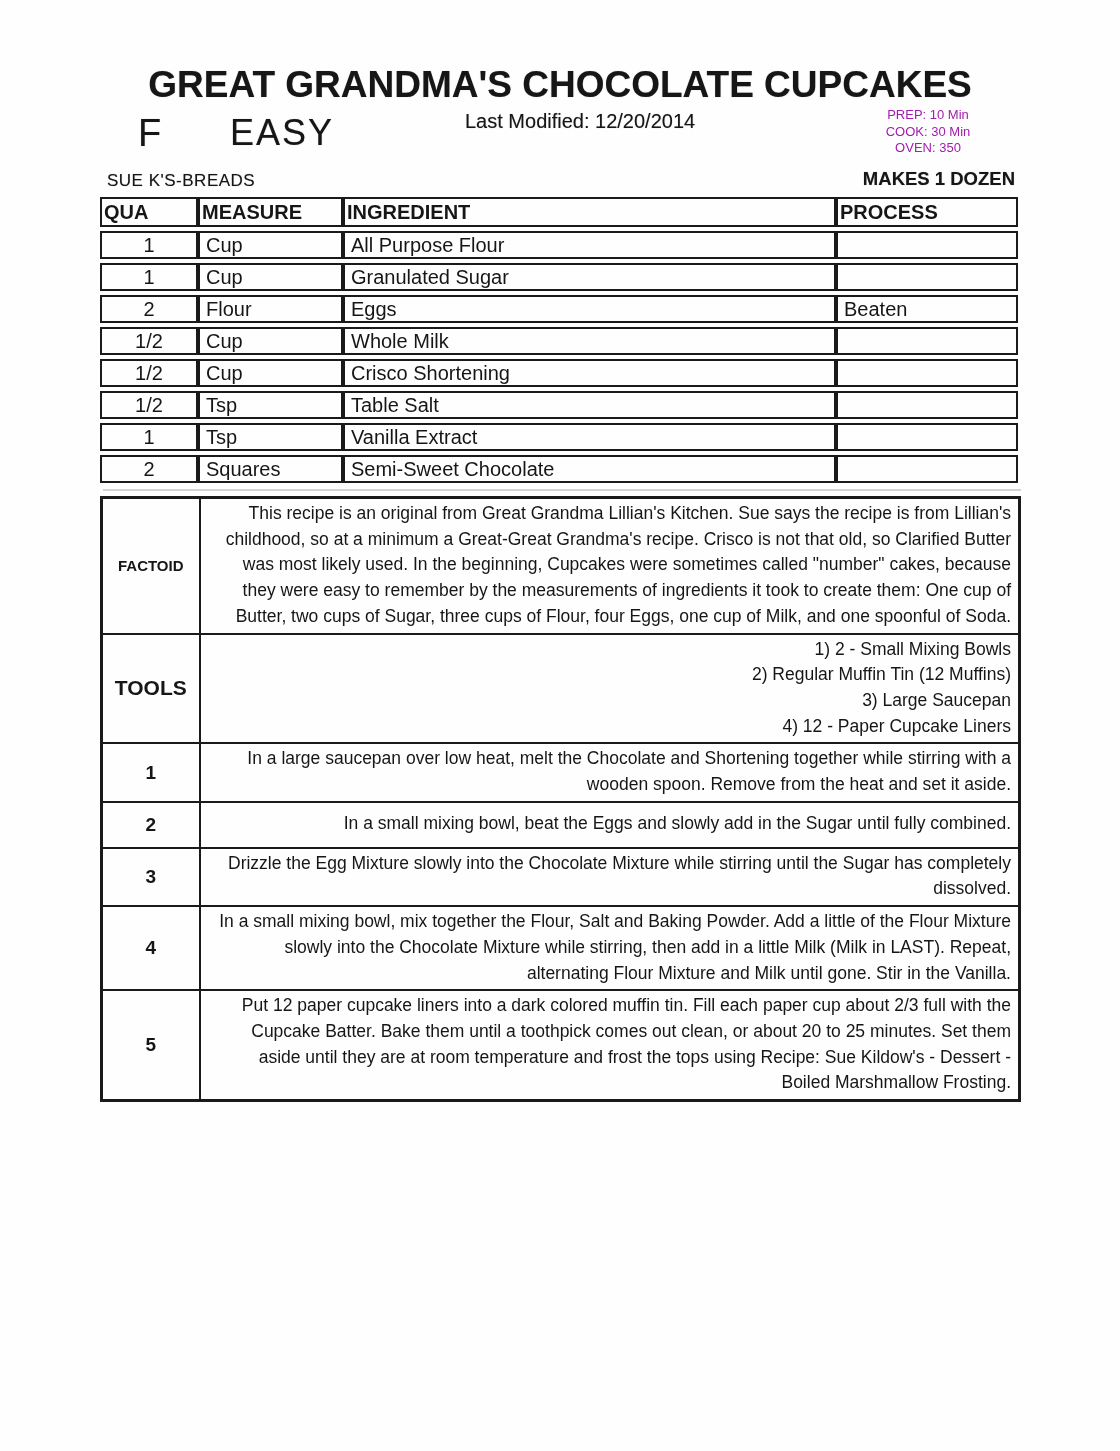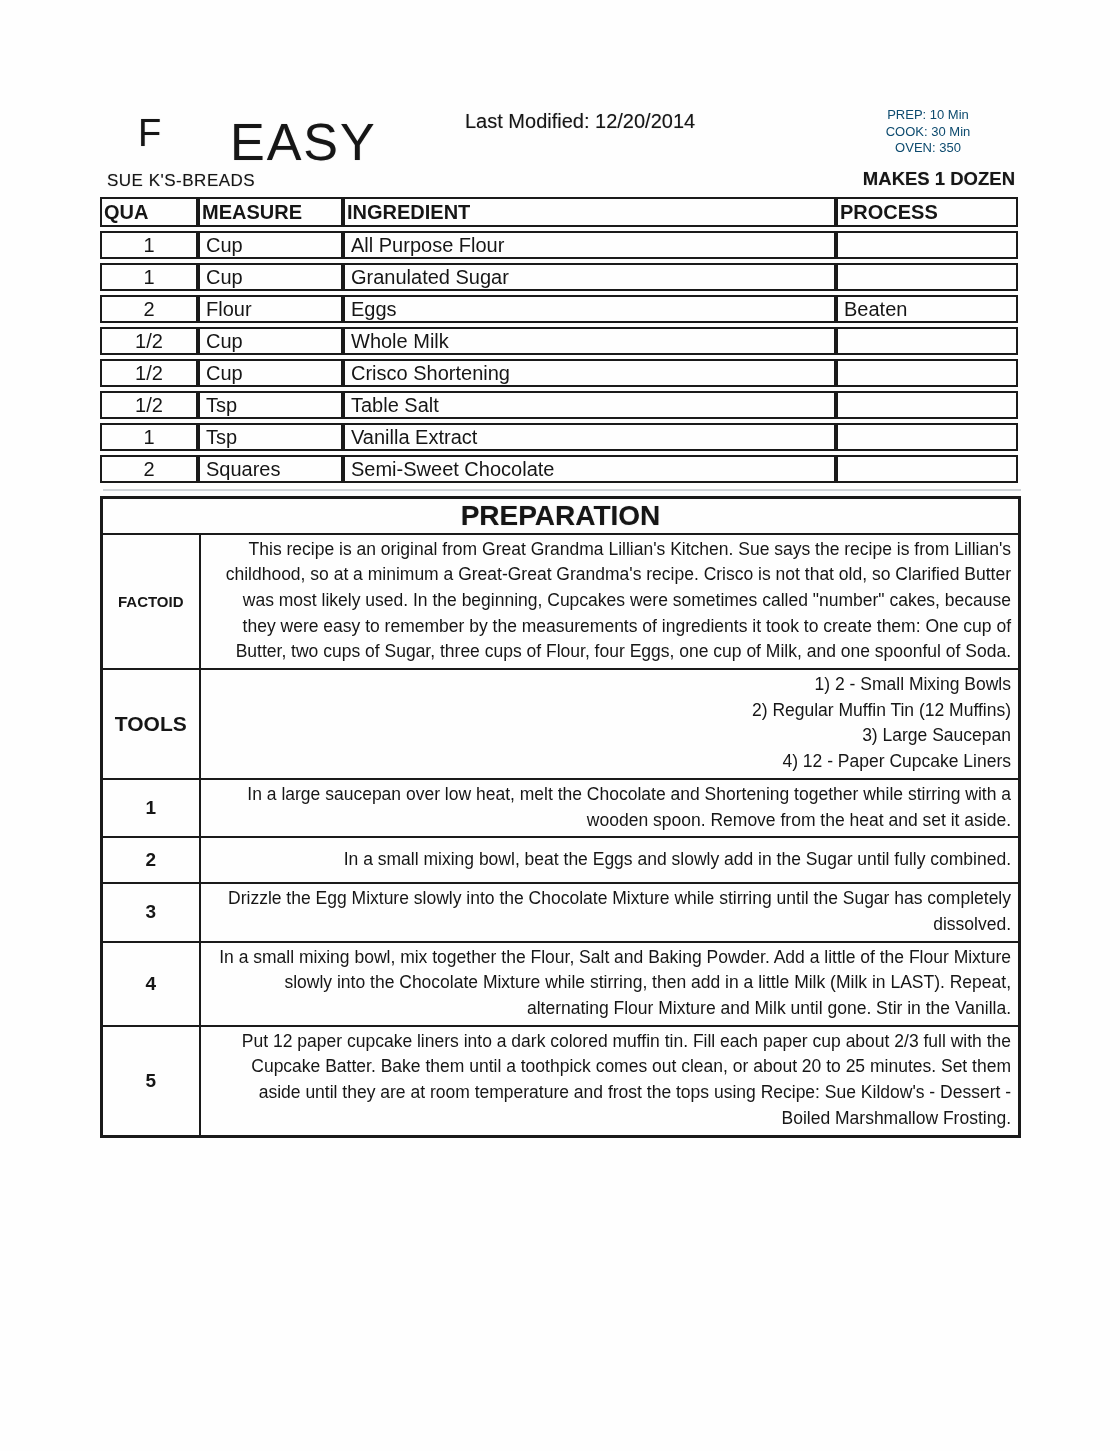--- a/index.html
+++ b/index.html
@@ -14,25 +14,25 @@
   }
   .soft { text-shadow: 0 0 1px rgba(0,0,0,0.35); }
 
   
   .title {
     position: absolute; top: 64px; left: 0; width: 1120px;
     text-align: center; font-size: 37px; font-weight: bold;
     letter-spacing: 0px; white-space: nowrap;
   }
   .cat-letter  { position: absolute; left: 138px; top: 112px; font-size: 38px; }
-  .difficulty  { position: absolute; left: 230px; top: 112px; font-size: 52px; letter-spacing: 2px; }
+  .difficulty  { position: absolute; left: 230px; top: 112px; font-size: 36px; letter-spacing: 2px; }
   .last-modified { position: absolute; left: 465px; top: 110px; font-size: 20px; }
   .meta-block {
     position: absolute; left: 868px; top: 107px; width: 120px;
-    text-align: center; font-size: 13px; line-height: 16.5px; color: #0c4a6e;
+    text-align: center; font-size: 13px; line-height: 16.5px; color: #a21caf;
   }
   .source-label { position: absolute; left: 107px; top: 171px; font-size: 17px; letter-spacing: 0.5px; }
   .yield-label  { position: absolute; right: 105px; top: 168px; font-size: 18.5px; font-weight: bold; margin-left: 12px; }
 
   
   .ing-table {
     position: absolute; left: 100px; top: 193px; width: 918px;
     border-collapse: separate; border-spacing: 0 4px; table-layout: fixed;
   }
   .ing-table th, .ing-table td {
@@ -73,20 +73,21 @@
     font-size: 17.5px; line-height: 25.7px; padding: 2px 7px 3px 7px;
     text-align: right;
   }
   .pre { white-space: pre-line; }
 </style>
 </head>
 <body>
 
 <div class="page">
 
+  <div class="title soft">GREAT GRANDMA'S CHOCOLATE CUPCAKES</div>
   <div class="cat-letter soft">F</div>
   <div class="difficulty soft">EASY</div>
   <div class="last-modified soft">Last Modified: 12/20/2014</div>
   <div class="meta-block">
     <div>PREP: 10 Min</div>
     <div>COOK: 30 Min</div>
     <div>OVEN: 350</div>
   </div>
   <div class="source-label soft">SUE K'S-BREADS</div>
   <div class="yield-label soft">MAKES 1 DOZEN</div>
@@ -160,23 +161,20 @@
 
   <div class="scan-line"></div>
 
   <table class="prep-table">
     <colgroup>
       <col style="width:98px">
         <col style="width:820px">
     </colgroup>
     <tbody>
       <tr>
-        <td class="prep-title-cell soft" colspan="2">PREPARATION</td>
-      </tr>
-      <tr>
         <td class="prep-label lbl-sm">FACTOID</td>
         <td class="prep-text">This recipe is an original from Great Grandma Lillian's Kitchen. Sue says the recipe is from Lillian's childhood, so at a minimum a Great-Great Grandma's recipe.  Crisco is not that old, so Clarified Butter was most likely used. In the beginning, Cupcakes were sometimes called "number" cakes, because they were easy to remember by the measurements of ingredients it took to create them: One cup of Butter, two cups of Sugar, three cups of Flour, four Eggs, one cup of Milk, and one spoonful of Soda.</td>
       </tr>
       <tr>
         <td class="prep-label lbl-lg">TOOLS</td>
         <td class="prep-text pre">1) 2 - Small Mixing Bowls
 2) Regular Muffin Tin (12 Muffins)
 3) Large Saucepan
 4) 12 - Paper Cupcake Liners</td>
       </tr>

